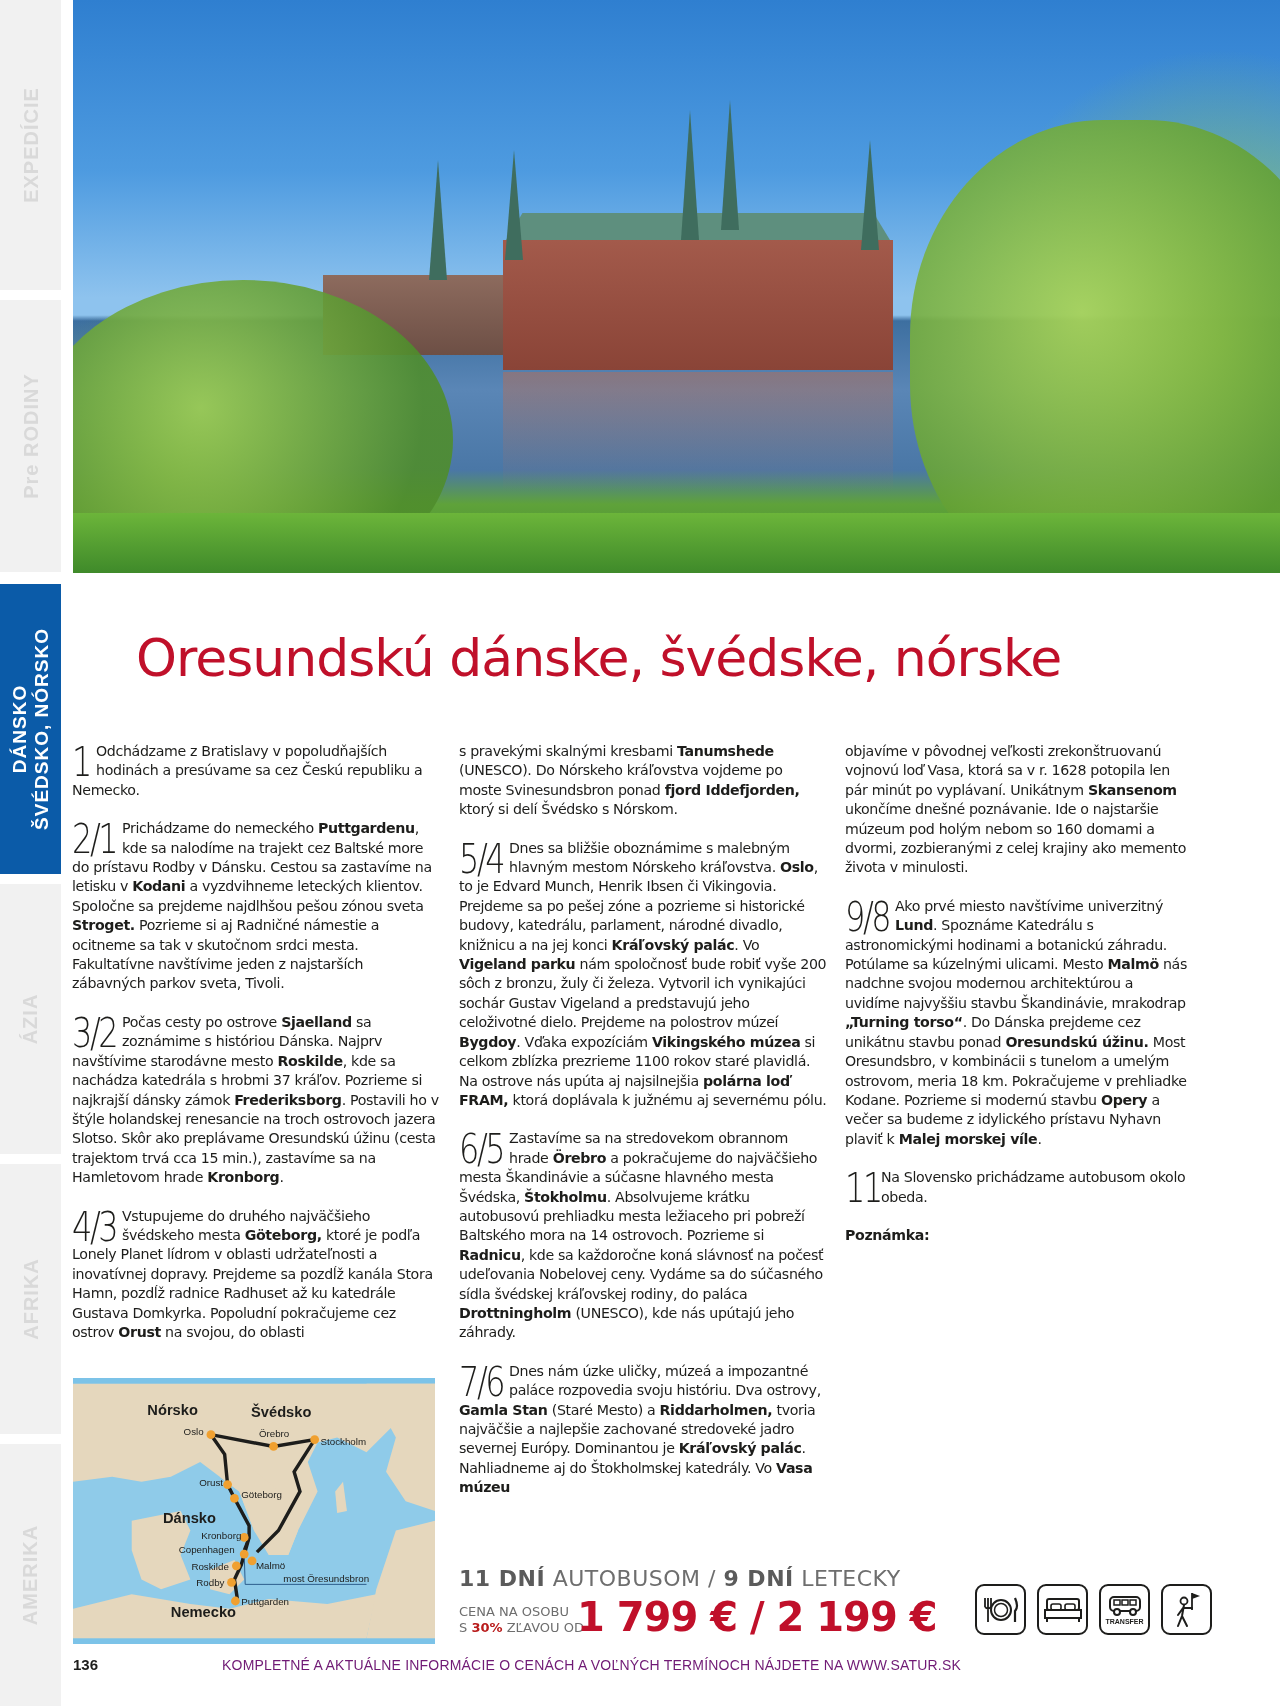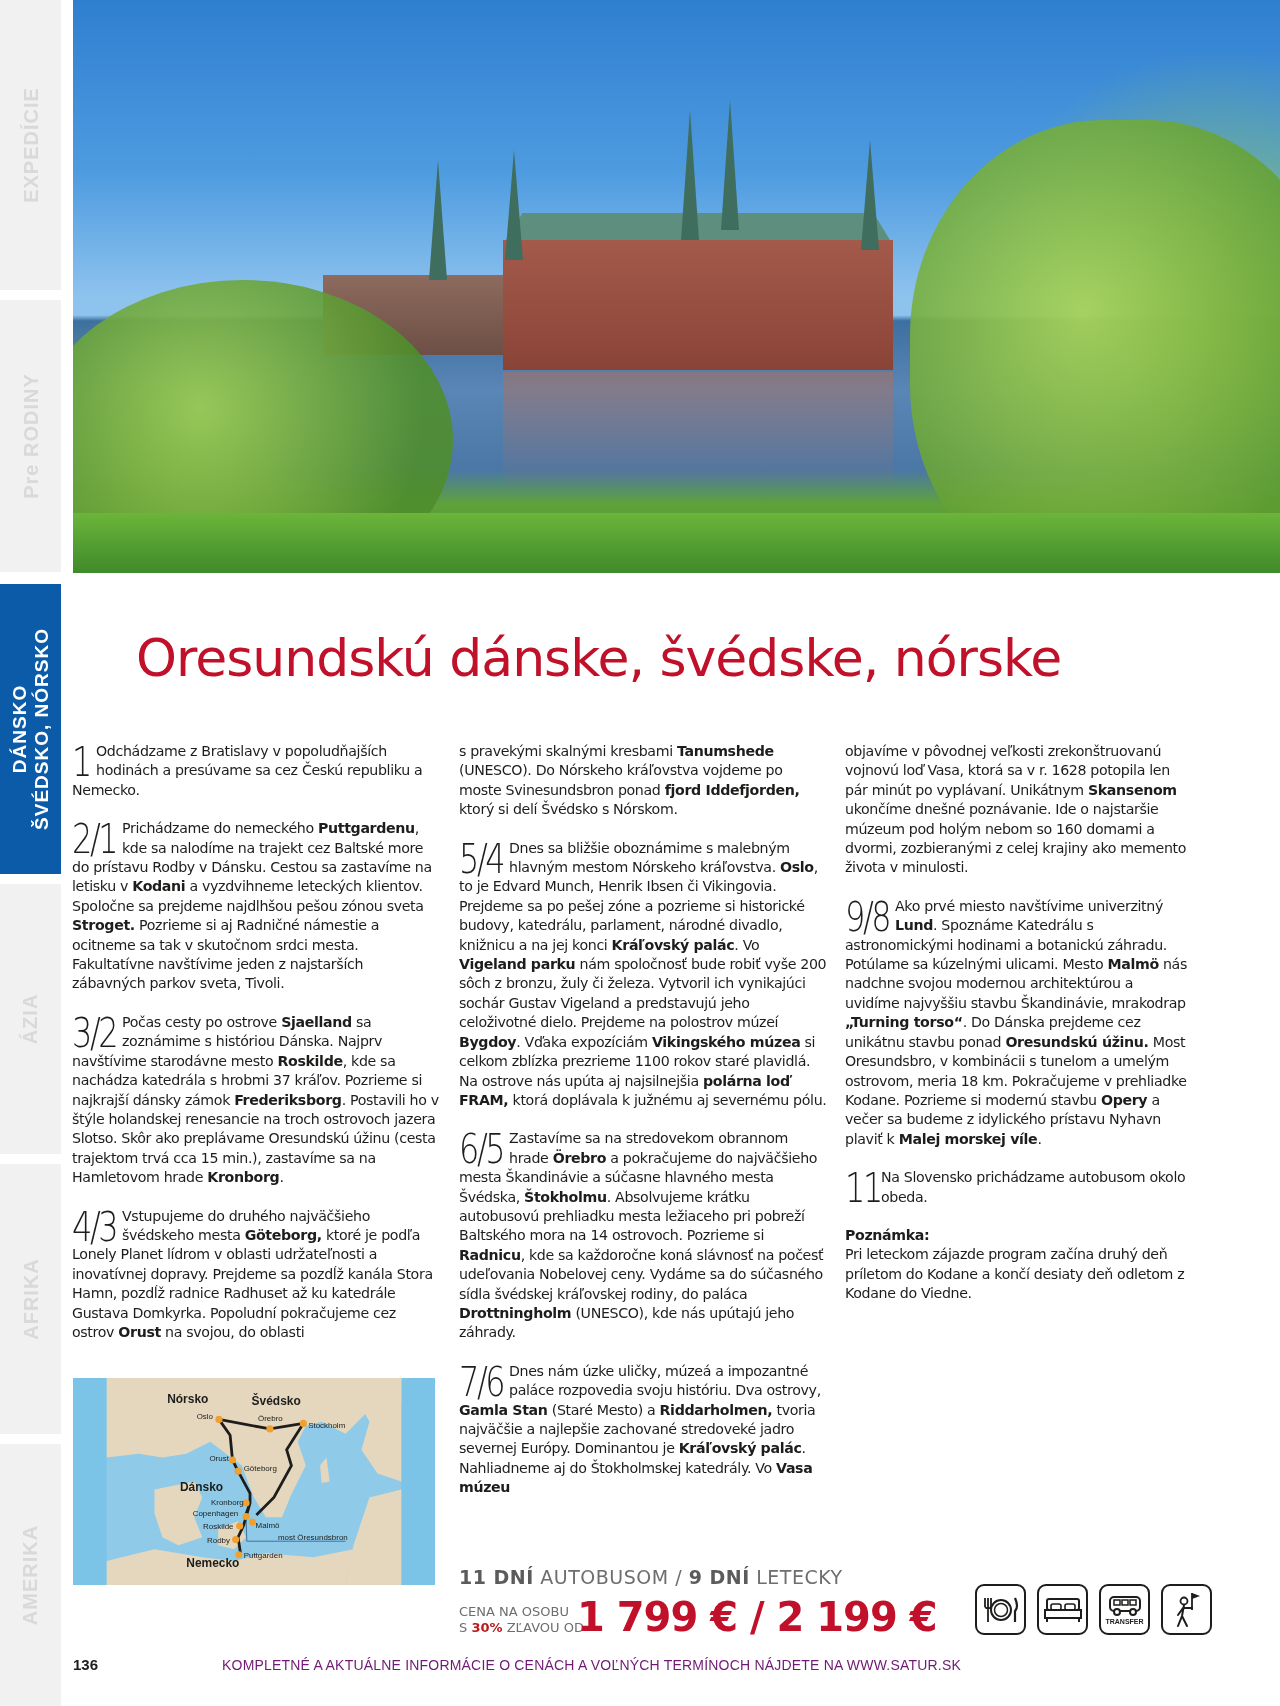--- a/index.html
+++ b/index.html
@@ -40,25 +40,25 @@
   .col2 { left: 459px; width: 370px; }
   .col3 { left: 845px; width: 345px; }
   .day { margin-bottom: 19px; }
   .day .num { float: left; font-family: "DejaVu Sans", sans-serif; font-weight: 200; font-size: 40px; line-height: 36px; margin-right: 6px; margin-top: 2px; color: #1d1d1b; letter-spacing: -3px; font-stretch: condensed; transform: scaleX(0.8); transform-origin: left; }
   .day .num.w1 { width: 18px; } .day .num.w2 { width: 44px; } .day .num.w3 { width: 52px; }
   .day b { font-weight: bold; }
   .note-title { font-weight: bold; }
   .p-cont { margin-bottom: 19px; }
 
   
-  .map { position: absolute; left: 73px; top: 1378px; width: 362px; height: 207px; overflow: hidden; background: #7cc3e8; }
+  .map { position: absolute; left: 73px; top: 1378px; width: 362px; height: 266px; overflow: hidden; background: #7cc3e8; }
   .map svg { width: 100%; height: 100%; display: block; }
 
   
-  .duration { position: absolute; left: 459px; top: 1566px; font-family: "DejaVu Sans", sans-serif; font-size: 19px; color: #6e6e6e; letter-spacing: 0.5px; white-space: nowrap; }
+  .duration { position: absolute; left: 459px; top: 1566px; font-family: "DejaVu Sans", sans-serif; font-size: 22px; color: #6e6e6e; letter-spacing: 0.5px; white-space: nowrap; }
   .duration b { color: #5b5b5b; }
   .price-label { position: absolute; left: 459px; top: 1604px; font-family: "DejaVu Sans", sans-serif; font-size: 13px; line-height: 16px; color: #6e6e6e; white-space: nowrap; }
   .price-label .disc { color: #b91c1c; font-weight: bold; }
   .price { position: absolute; left: 577px; top: 1594px; font-family: "DejaVu Sans", sans-serif; font-size: 40px; font-weight: bold; color: #c0102a; letter-spacing: -1px; white-space: nowrap; }
 
   
   .features { position: absolute; left: 975px; top: 1584px; display: flex; gap: 11px; }
   .feature { width: 51px; height: 51px; border: 2.5px solid #1d1d1b; border-radius: 9px; background: #fff; display: flex; flex-direction: column; align-items: center; justify-content: center; }
   .feature svg { display: block; }
   .feature .feat-text { font-family: "Liberation Sans", sans-serif; font-weight: bold; font-size: 7px; letter-spacing: 0; color: #1d1d1b; margin-top: 1px; }
@@ -221,21 +221,20 @@
   <div class="day">
     <span class="num w2">9/8</span>
     <span>Ako prvé miesto navštívime univerzitný </span><b>Lund</b><span>. Spoznáme Katedrálu s astronomickými hodinami a botanickú záhradu. Potúlame sa kúzelnými ulicami. Mesto </span><b>Malmö</b><span> nás nadchne svojou modernou architektúrou a uvidíme najvyššiu stavbu Škandinávie, mrakodrap </span><b>„Turning torso“</b><span>. Do Dánska prejdeme cez unikátnu stavbu ponad </span><b>Oresundskú úžinu.</b><span> Most Oresundsbro, v kombinácii s tunelom a umelým ostrovom, meria 18 km. Pokračujeme v prehliadke Kodane. Pozrieme si modernú stavbu </span><b>Opery</b><span> a večer sa budeme z idylického prístavu Nyhavn plaviť k </span><b>Malej morskej víle</b><span>.</span>
   </div>
   <div class="day">
     <span class="num w2" style="width:30px">11</span>
     <span>Na Slovensko prichádzame autobusom okolo obeda.</span>
   </div>
   <div>
     <div class="note-title">Poznámka:</div>
-    <div>Pri leteckom zájazde program začína druhý deň príletom do Kodane a končí desiaty deň odletom z Kodane do Viedne.</div>
   </div>
 </div>
 
 <div class="duration">
   <b>11 DNÍ</b><span> AUTOBUSOM / </span><b>9 DNÍ</b><span> LETECKY</span>
 </div>
 <div class="price-label">
   <div>CENA NA OSOBU</div>
   <div><span>S </span><span class="disc">30%</span><span> ZĽAVOU OD</span></div>
 </div>

